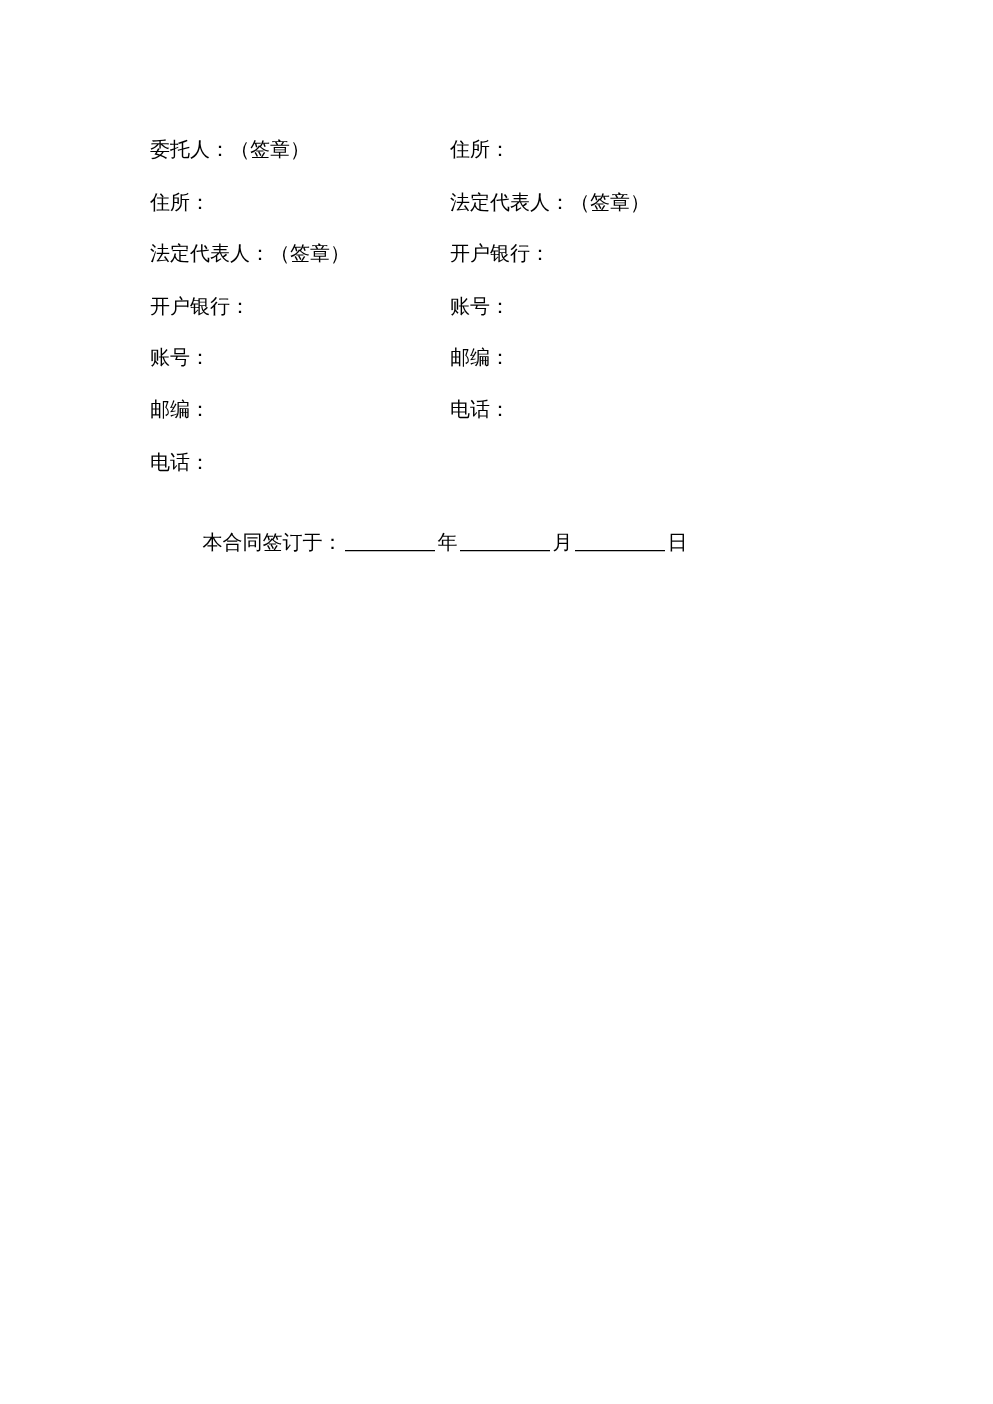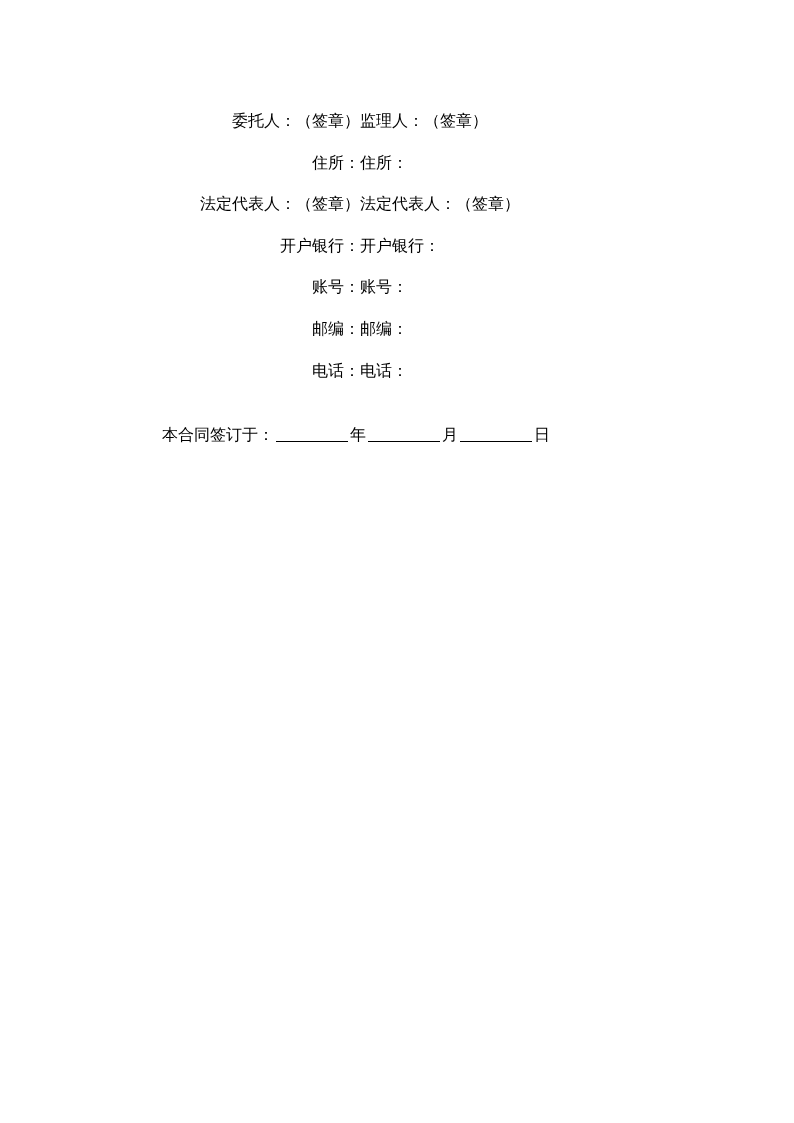--- a/index.html
+++ b/index.html
@@ -22,21 +22,20 @@
     .columns {
       display: flex;
       flex-direction: row;
     }
     .col {
       flex: 1;
     }
     .col-left {
       width: 240px;
       flex: none;
-      text-align: right;
     }
     .col-right {
       flex: 1;
     }
     .field {
       line-height: 2.6;
       white-space: nowrap;
     }
     .date-line {
       margin-top: 28px;
@@ -64,21 +63,20 @@
       <div class="field">委托人：（签章）</div>
       <div class="field">住所：</div>
       <div class="field">法定代表人：（签章）</div>
       <div class="field">开户银行：</div>
       <div class="field">账号：</div>
       <div class="field">邮编：</div>
       <div class="field">电话：</div>
     </div>
 
     <div class="col col-right">
-      <div class="field">监理人：（签章）</div>
       <div class="field">住所：</div>
       <div class="field">法定代表人：（签章）</div>
       <div class="field">开户银行：</div>
       <div class="field">账号：</div>
       <div class="field">邮编：</div>
       <div class="field">电话：</div>
     </div>
 
   </div>
 

